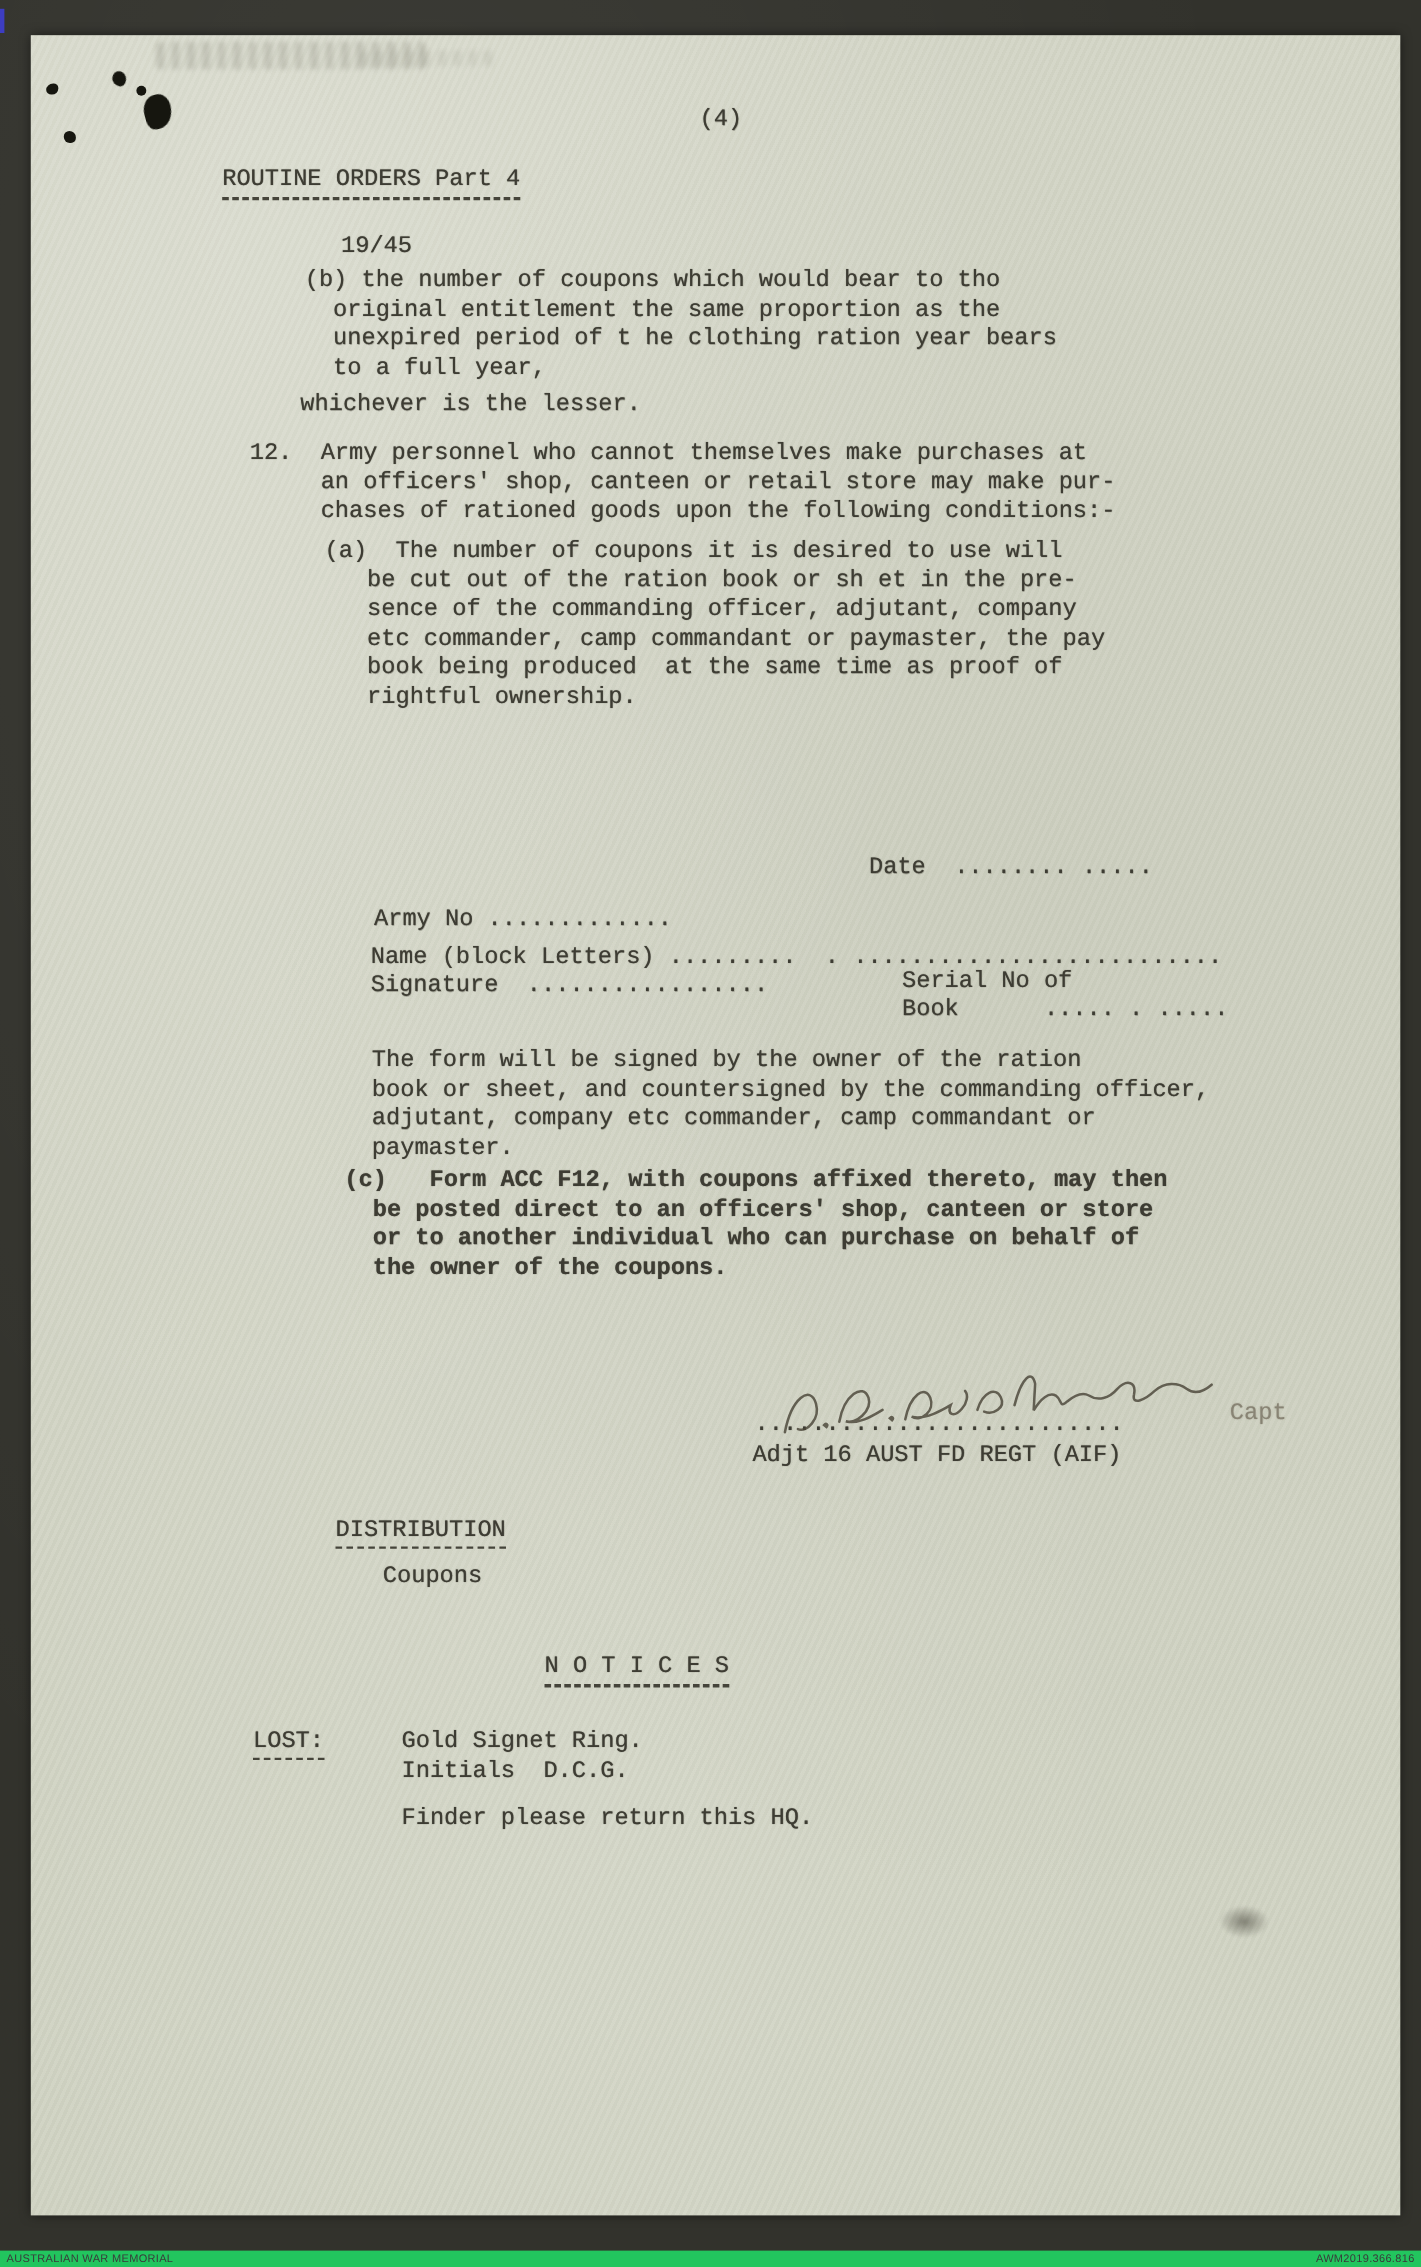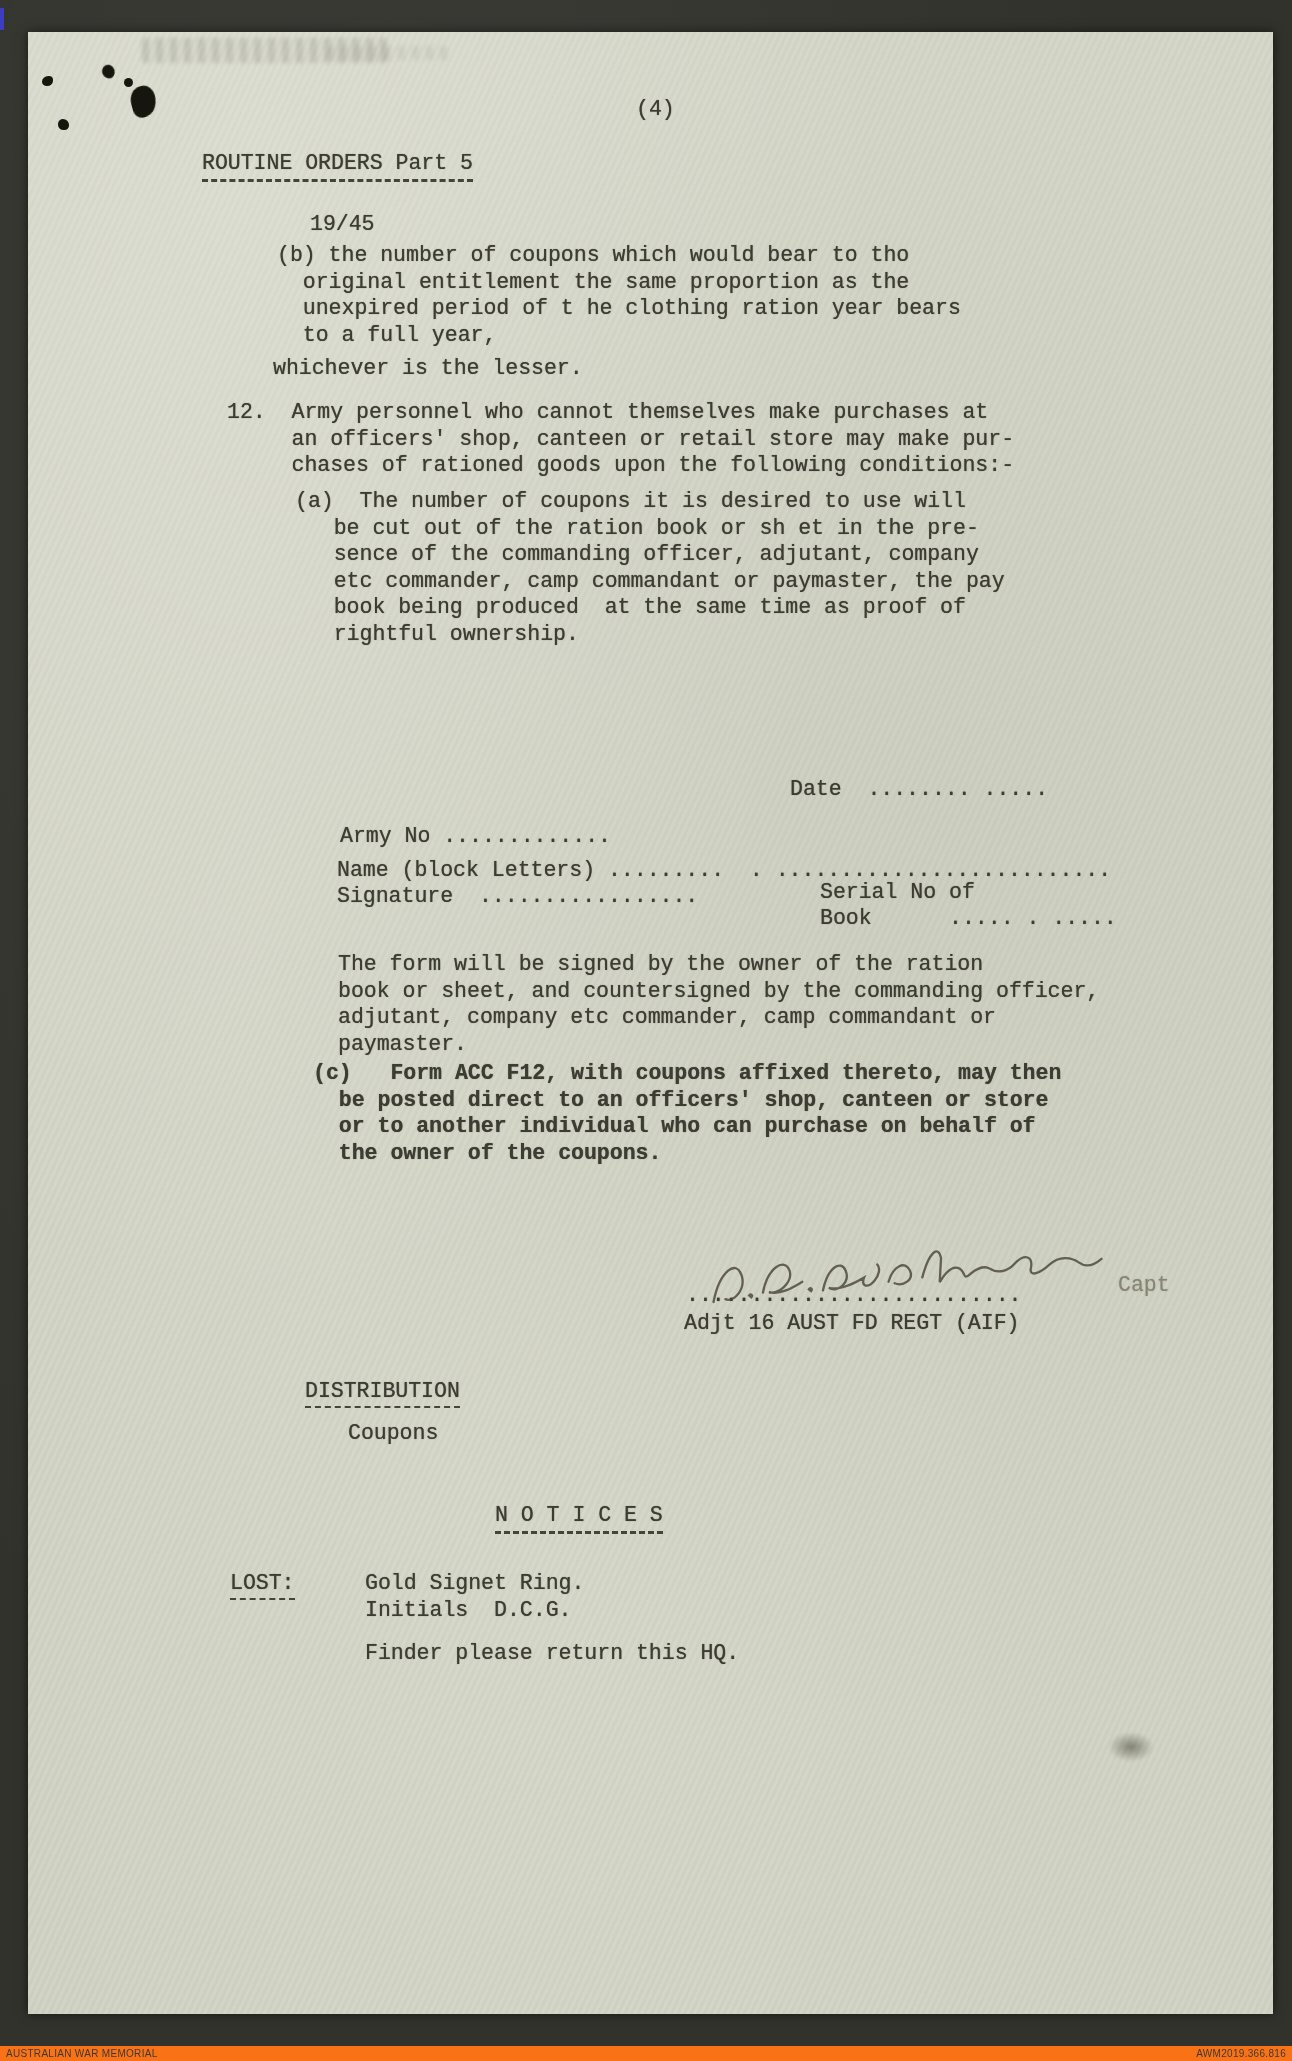--- a/index.html
+++ b/index.html
@@ -41,21 +41,21 @@
   }
   .smudge{
     position:absolute;
     background:radial-gradient(ellipse, rgba(66,64,54,.55), transparent 70%);
     filter:blur(1.2px);
   }
   .blue-sliver{position:absolute;left:0;top:8px;width:4px;height:22px;background:#3d3dc2;}
   .sig-svg{position:absolute;left:698px;top:1232px;transform:rotate(-4deg);}
   .footer-strip{
     position:absolute;left:0;bottom:0;width:100%;height:15px;
-    background:#f97316;display:flex;justify-content:space-between;align-items:center;
+    background:#22c55e;display:flex;justify-content:space-between;align-items:center;
     box-sizing:border-box;padding:0 6px;
     font-family:"Liberation Sans","DejaVu Sans",sans-serif;
     font-size:10px;color:#3a3a3a;letter-spacing:.3px;
   }
 </style>
 </head>
 <body>
 
 <div class="scan-border"></div>
 <div class="blue-sliver"></div>
@@ -66,21 +66,21 @@
   <div class="ghost-band" style="left:300px;top:14px;width:120px;height:14px;opacity:.22;"></div>
   <div class="blob" style="left:14px;top:44px;width:11px;height:10px;border-radius:60% 40% 55% 45%;"></div>
   <div class="blob" style="left:74px;top:33px;width:13px;height:13px;border-radius:45% 60% 40% 55%;transform:rotate(25deg);"></div>
   <div class="blob" style="left:103px;top:54px;width:25px;height:31px;border-radius:55% 45% 65% 35%;transform:rotate(-15deg);"></div>
   <div class="blob" style="left:96px;top:46px;width:9px;height:9px;border-radius:50%;"></div>
   <div class="blob" style="left:30px;top:87px;width:11px;height:11px;border-radius:50% 60% 45% 55%;"></div>
   <div class="smudge" style="left:1080px;top:1700px;width:46px;height:30px;"></div>
 
   <div class="typed" style="left:608px;top:64px;">(4)</div>
 
-  <div class="typed u-dash" style="left:174px;top:118px;">ROUTINE ORDERS Part 5</div>
+  <div class="typed u-dash" style="left:174px;top:118px;">ROUTINE ORDERS Part 4</div>
   <div class="typed" style="left:282px;top:153px;margin-top:26px;">19/45</div>
 
   <div class="typed" style="left:249px;top:210px;">(b) the number of coupons which would bear to tho
   original entitlement the same proportion as the
   unexpired period of t he clothing ration year bears
   to a full year,</div>
   <div class="typed" style="left:245px;top:323px;">whichever is the lesser.</div>
   <div class="typed" style="left:199px;top:367px;">12.  Army personnel who cannot themselves make purchases at
      an officers' shop, canteen or retail store may make pur-
      chases of rationed goods upon the following conditions:-</div>

